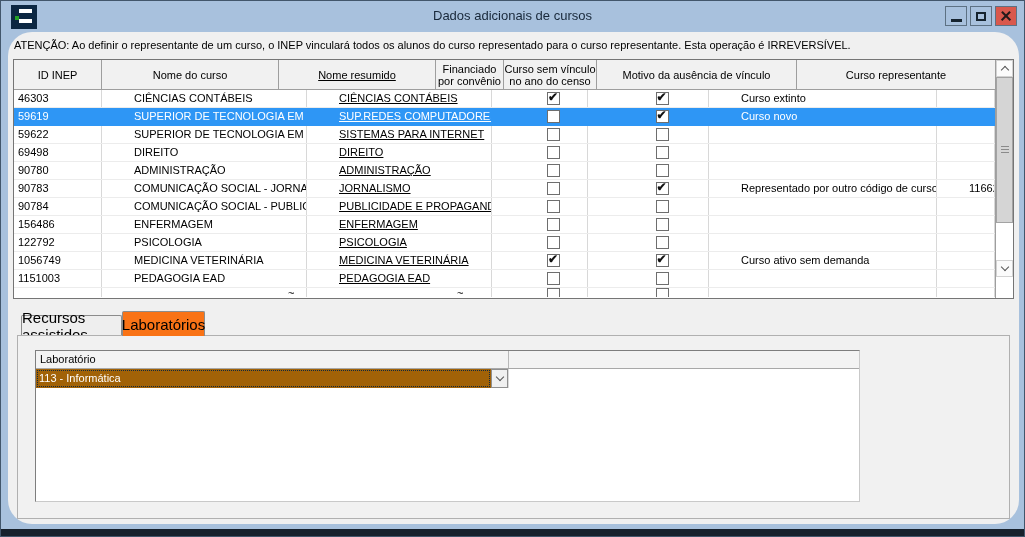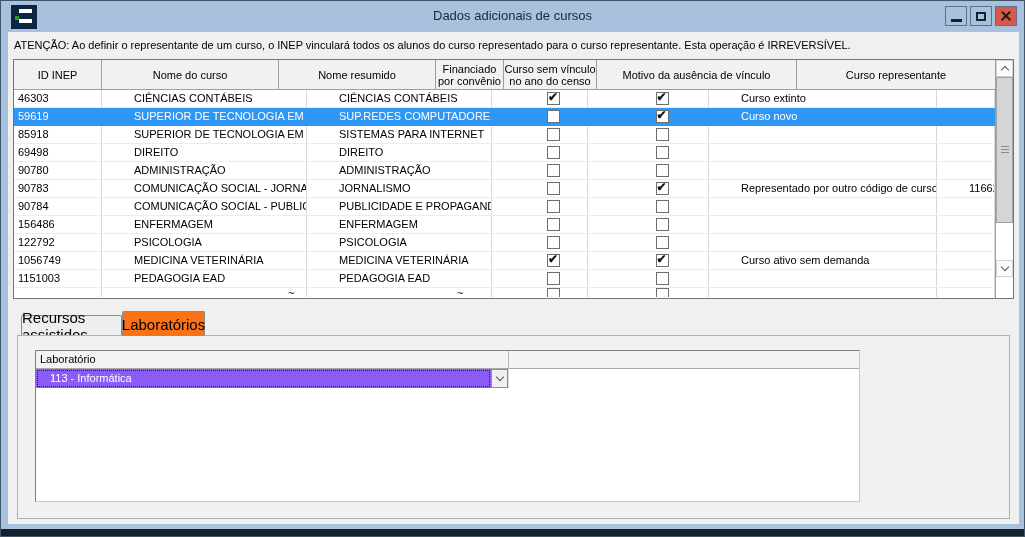--- a/index.html
+++ b/index.html
@@ -18,30 +18,30 @@
   .controls{position:absolute;right:7px;top:5px;display:flex;gap:3px;}
   .wbtn{width:22px;height:20px;border:1px solid #5d7183;background:#a8c1dd;display:flex;align-items:center;justify-content:center;position:relative;}
   .wbtn.close{background:#d9584c;}
   .g-min{width:11px;height:3px;background:#16242f;margin-top:9px;}
   .g-max{width:10px;height:9px;border:2px solid #16242f;background:transparent;}
   .g-x{position:relative;width:12px;height:12px;}
   .g-x i{position:absolute;left:0;top:5px;width:12px;height:2.4px;background:#241a1a;}
   .g-x i.a{transform:rotate(45deg);} .g-x i.b{transform:rotate(-45deg);}
 
   
-  .client{position:absolute;left:7px;top:31px;width:1011px;height:492px;background:#f0f0f0;}
+  .client{position:absolute;left:7px;top:31px;width:1011px;height:492px;background:#f0f0f0;border-radius:24px;}
   .warning{position:absolute;left:6px;top:7px;font-size:11px;color:#000;white-space:nowrap;}
 
   
   .grid{position:absolute;left:5px;top:27px;width:1001px;height:240px;border:1px solid #757575;background:#fff;display:flex;}
   .grid-main{flex:1;display:flex;flex-direction:column;overflow:hidden;}
   .thead{display:flex;height:30px;background:#f1f1f1;border-bottom:1px solid #9e9e9e;flex:none;}
   .hcell{border-right:1px solid #9e9e9e;display:flex;align-items:center;justify-content:center;
          text-align:center;white-space:pre-line;font-size:11px;line-height:12px;color:#000;}
-  .c0{width:88px;} .c1{width:177px;} .c2{width:157px;} .c3{width:68px;} .c4{width:93px;} .c5{width:200px;} .c6{flex:1;border-right:none;}
+  .c0{width:88px;} .c1{width:177px;} .c2{width:157px;text-decoration:underline;} .c3{width:68px;} .c4{width:93px;} .c5{width:200px;} .c6{flex:1;border-right:none;}
   .tbody{flex:1;overflow:hidden;}
   .trow{display:flex;height:18px;border-bottom:1px solid #ececec;background:#fff;gap:28px;}
   .cell{border-right:1px solid #d8d8d8;font-size:11px;line-height:17px;color:#000;
         white-space:nowrap;overflow:hidden;padding-left:4px;}
   .cell.center{display:flex;align-items:center;justify-content:center;padding-left:0;}
   .trow.selected{background:#2e96f5;border-bottom-color:#2e96f5;}
   .trow.selected .cell{color:#fff;border-right-color:transparent;}
   .checkbox{width:13px;height:13px;background:#fff;border:1px solid #6e6e6e;display:inline-block;position:relative;}
   .checkbox.checked::after{content:"✔";position:absolute;left:0px;top:-4px;font-size:12px;font-weight:bold;color:#111;}
   .trow.partial{height:9px;overflow:hidden;border-bottom:none;}
@@ -69,21 +69,21 @@
   .tab.active{left:114px;top:279px;width:83px;height:25px;background:#f97316;z-index:3;}
   .panel{position:absolute;left:9px;top:303px;width:993px;height:184px;background:#f1f1f1;border:1px solid #b0b0b0;z-index:2;}
 
   .lablist{position:absolute;left:17px;top:14px;width:825px;height:152px;background:#fff;
            border:1px solid;border-color:#7e7e7e #c9c9c9 #c9c9c9 #7e7e7e;}
   .labheader{height:18px;background:#f3f3f3;border-bottom:1px solid #a8a8a8;display:flex;font-size:11px;flex-direction:column;}
   .lh1{width:473px;border-right:1px solid #b8b8b8;padding-left:4px;line-height:17px;}
   .lh2{flex:1;}
   .labrow{height:19px;display:flex;}
   .combo{width:473px;display:flex;border-right:1px solid #dadada;}
-  .combo-text{flex:1;background:#8b5cf6;color:#fff;font-size:11px;line-height:18px;padding-left:14px;
+  .combo-text{flex:1;background:#a16207;color:#fff;font-size:11px;line-height:18px;padding-left:3px;
               outline:1px dotted #10293f;outline-offset:-2px;white-space:nowrap;overflow:hidden;}
   .combo-btn{width:17px;background:#f0f0f0;border:1px solid #8f8f8f;display:flex;align-items:center;justify-content:center;}
 
   .bottom-dark{position:absolute;left:0;right:0;bottom:0;height:7px;background:#17212c;}
 </style>
 </head>
 <body>
 
 <div class="window">
 
@@ -148,21 +148,21 @@
     <div class="cell c3 center">
                 <span class="checkbox"></span>
               </div>
     <div class="cell c4 center">
                 <span class="checkbox checked"></span>
               </div>
     <div class="cell c5">Curso novo</div>
     <div class="cell c6"></div>
   </div>
             <div class="trow">
-    <div class="cell c0">85918</div>
+    <div class="cell c0">59622</div>
     <div class="cell c1">SUPERIOR DE TECNOLOGIA EM SISTEMAS PARA INTERNET</div>
     <div class="cell c2">SISTEMAS PARA INTERNET</div>
     <div class="cell c3 center">
                 <span class="checkbox"></span>
               </div>
     <div class="cell c4 center">
                 <span class="checkbox"></span>
               </div>
     <div class="cell c5"></div>
     <div class="cell c6"></div>

